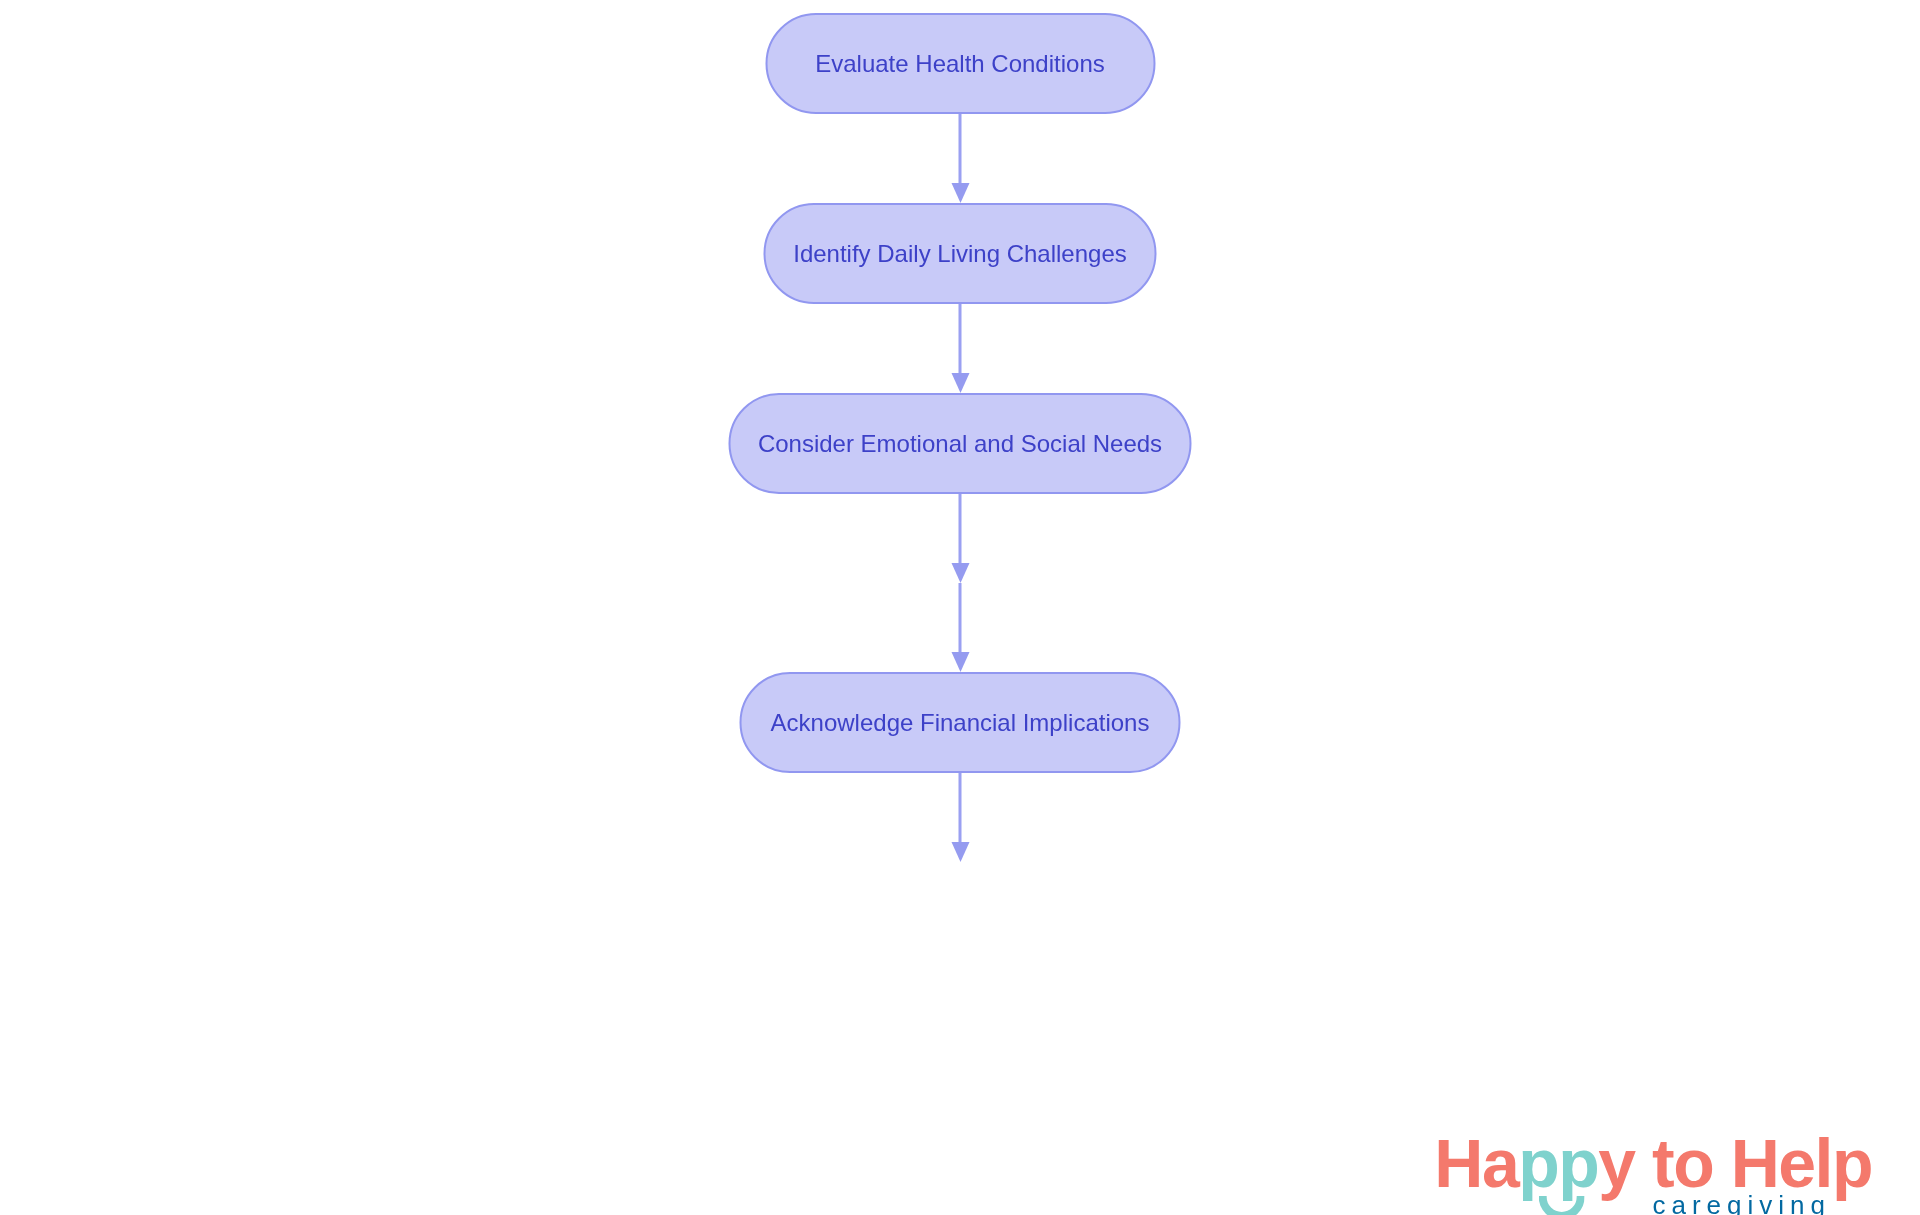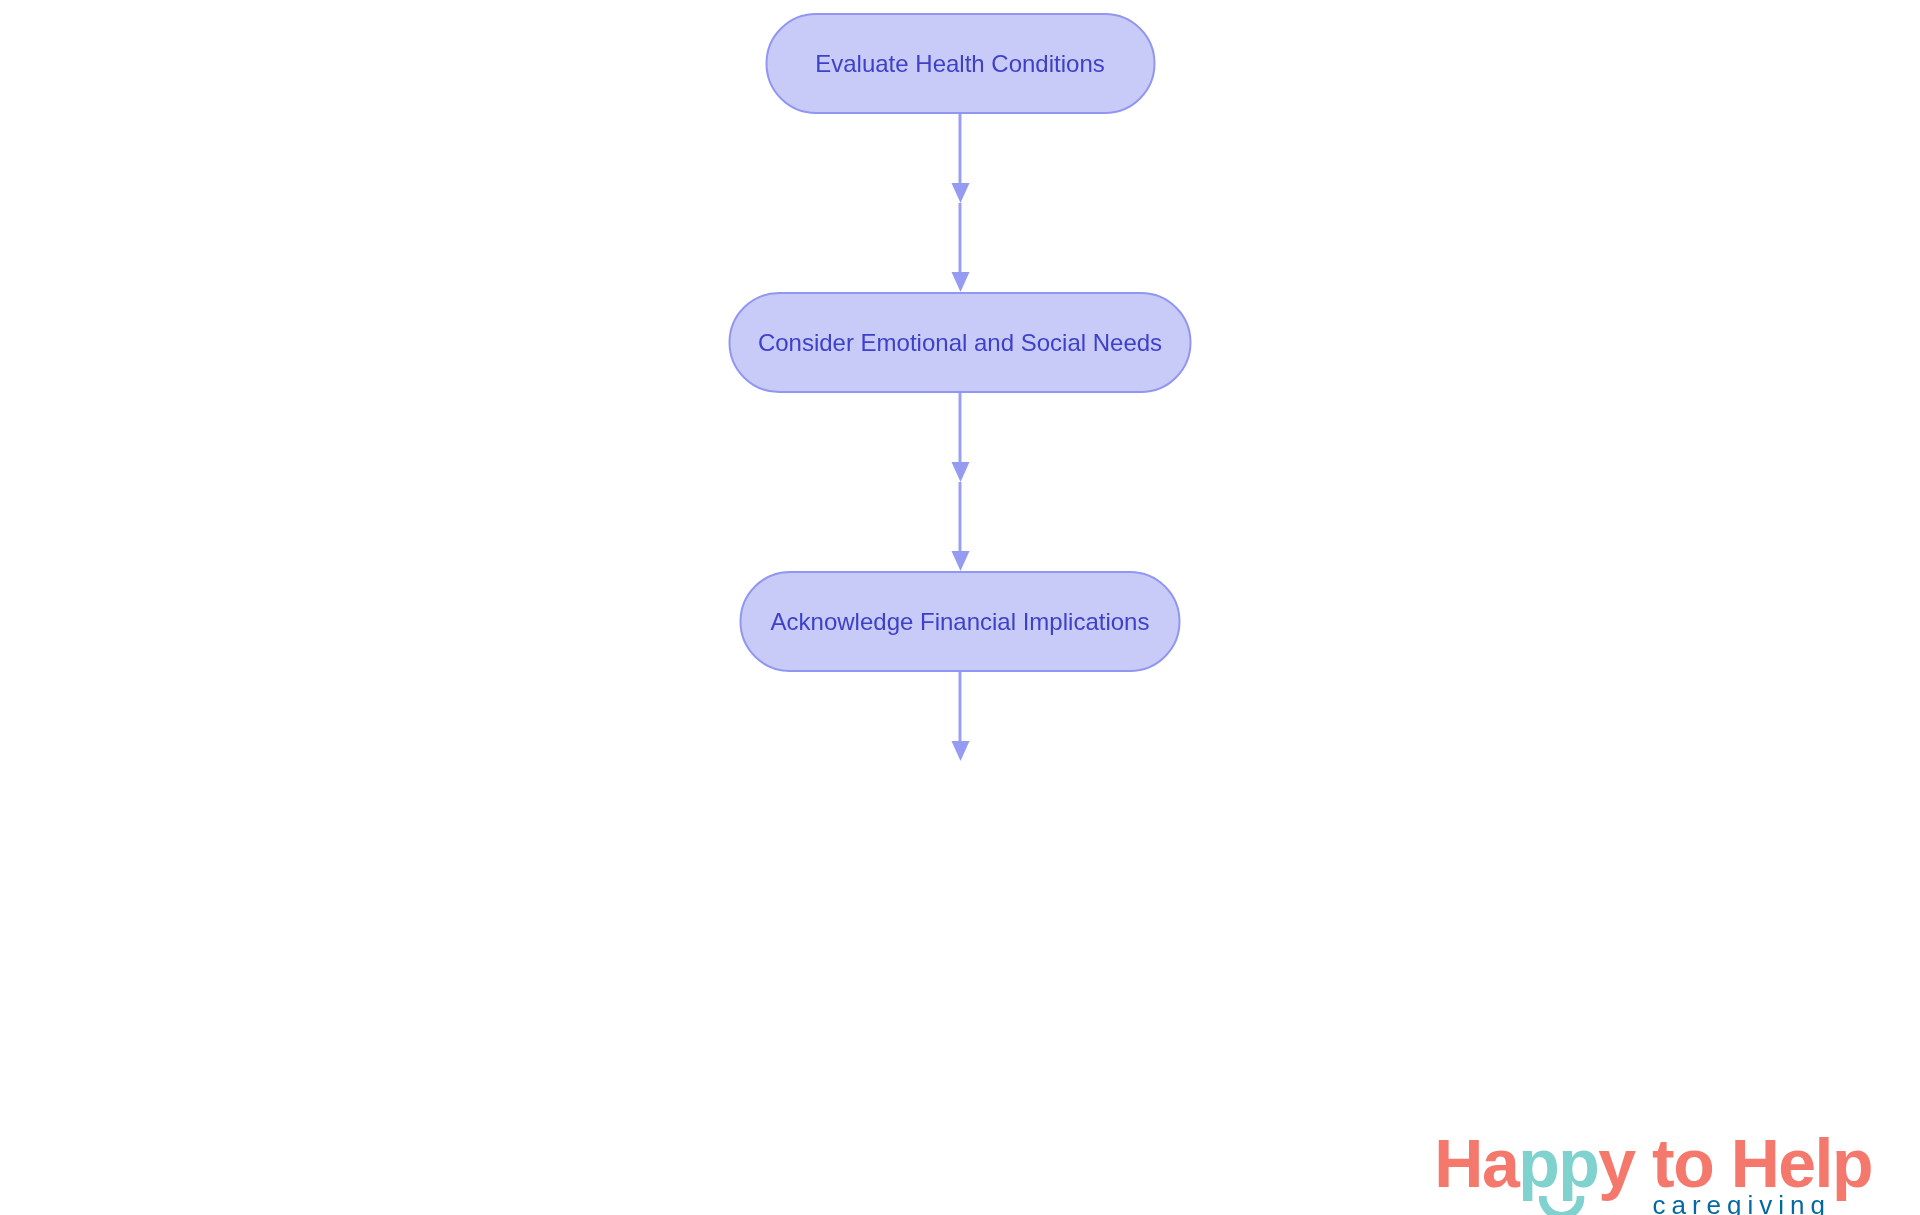--- a/index.html
+++ b/index.html
@@ -113,20 +113,23 @@
 
   <div class="node n1">
     <span>Evaluate Health Conditions</span>
   </div>
 
   <div class="arrow">
     <div class="arrow-line"></div>
     <div class="arrow-head"></div>
   </div>
 
+  <div class="node n2">
+    <span>Identify Daily Living Challenges</span>
+  </div>
 
   <div class="arrow">
     <div class="arrow-line"></div>
     <div class="arrow-head"></div>
   </div>
 
   <div class="node n3">
     <span>Consider Emotional and Social Needs</span>
   </div>
 

